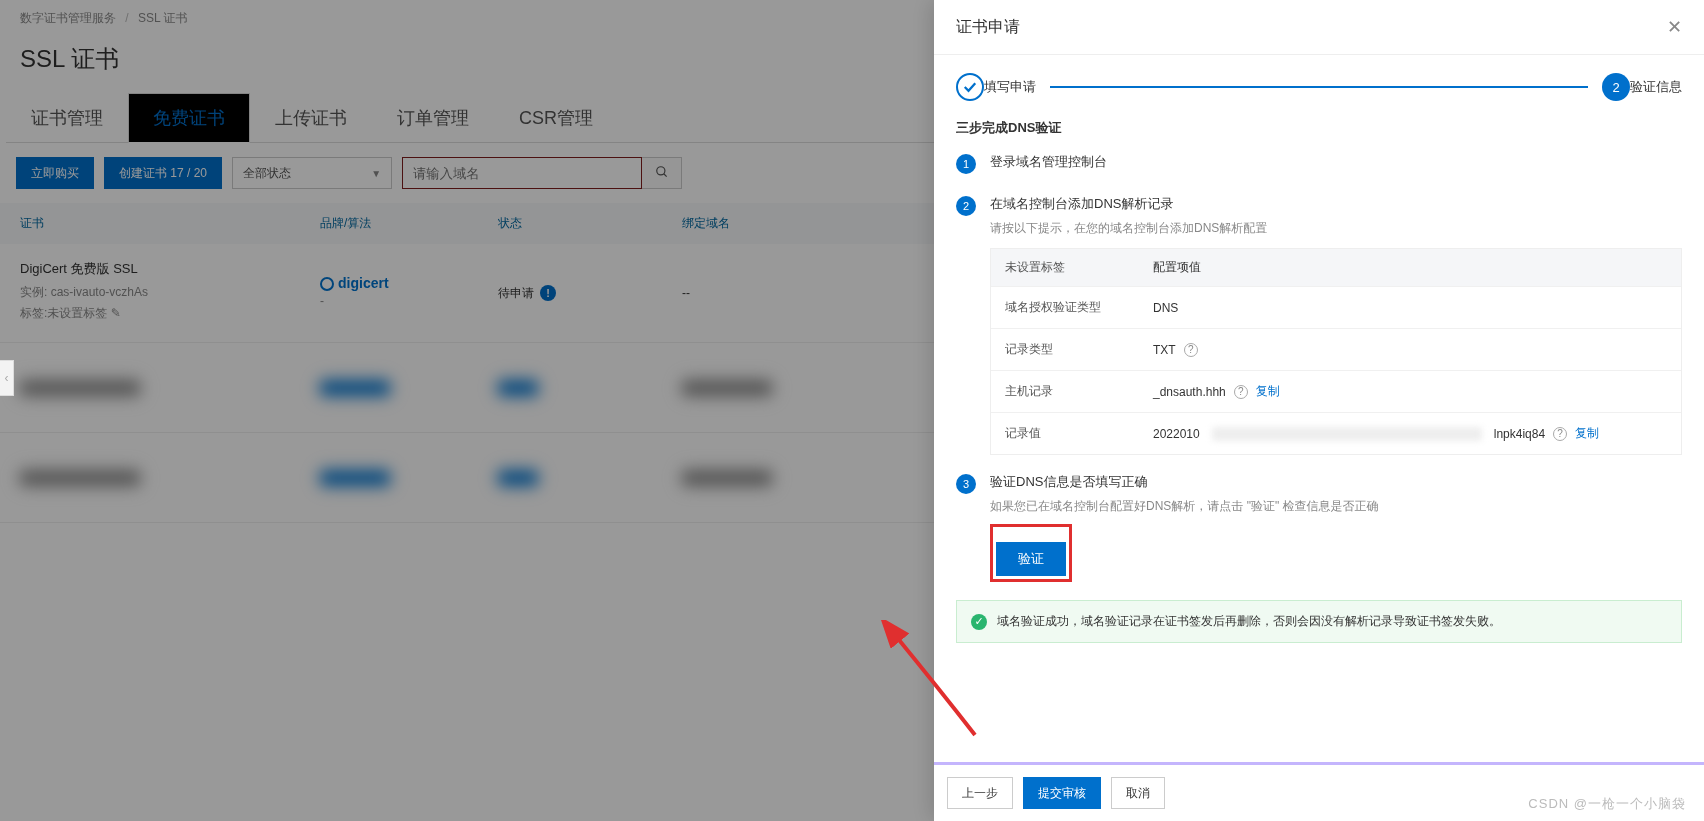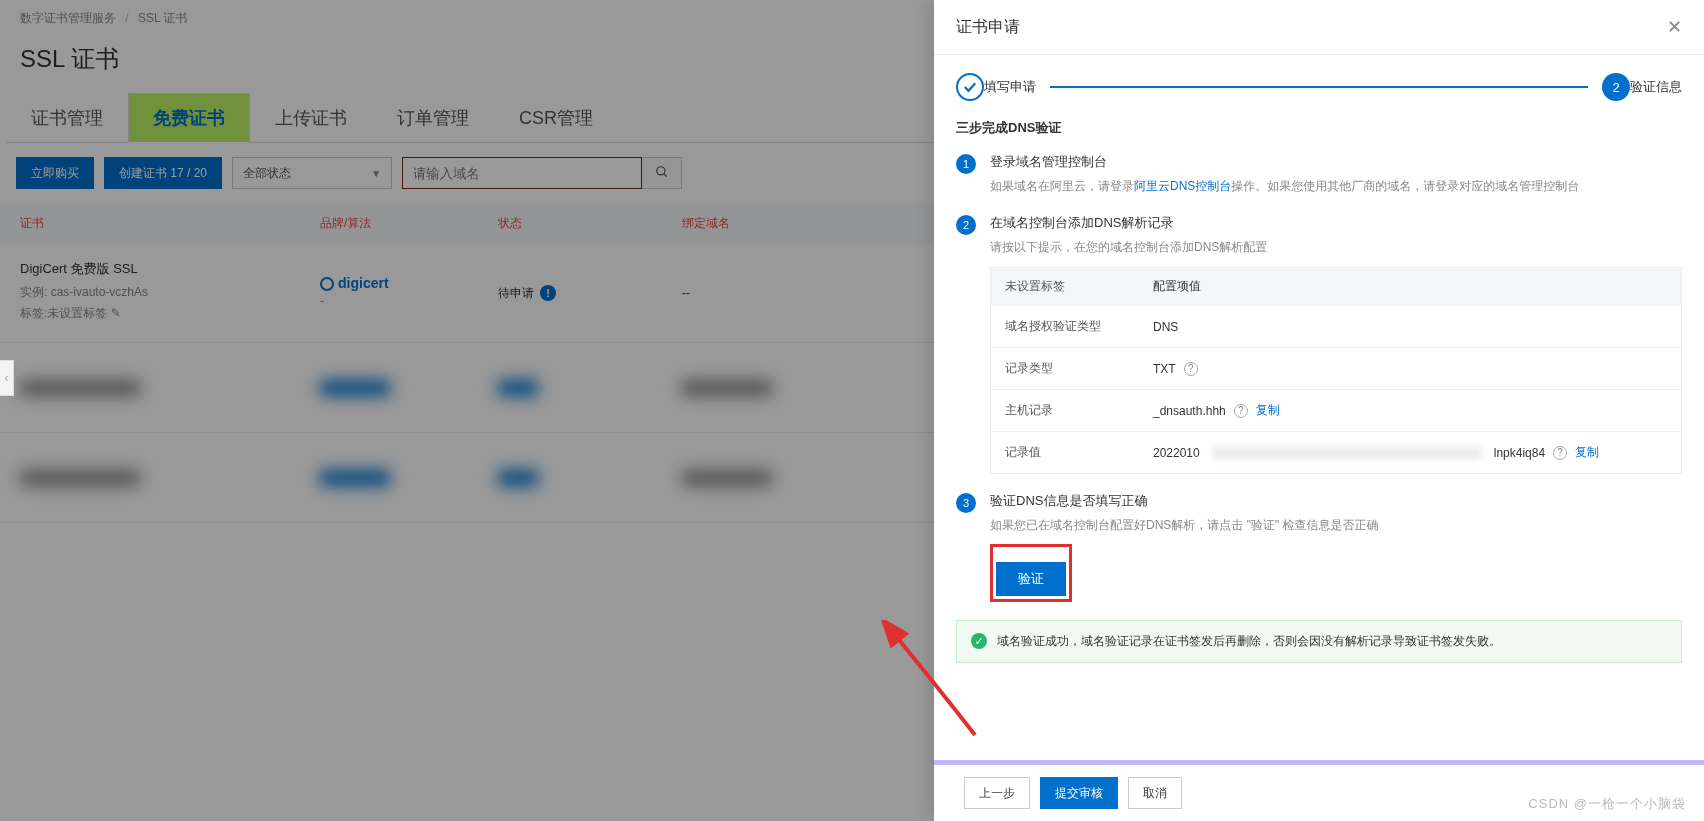--- a/index.html
+++ b/index.html
@@ -7,33 +7,33 @@
   .bg{position:absolute;inset:0;width:1704px;}
   .dim{position:absolute;inset:0;background:rgba(0,0,0,0.4);pointer-events:none;}
   
   .crumb{padding:10px 20px;font-size:12px;color:#888;}
   .crumb a{color:#888;text-decoration:none;cursor:pointer;}
   .crumb span.sep{margin:0 6px;color:#bbb;}
   .page-title{font-size:24px;font-weight:500;color:#333;padding:6px 20px 18px 20px;}
   
   .tabs{display:flex;border-bottom:1px solid #ddd;margin:0 6px;}
   .tabs .tab{padding:12px 24px;font-size:18px;color:#555;border:1px solid transparent;border-bottom:none;cursor:pointer;}
-  .tabs .tab.active{color:#0070cc;border:1px solid #ddd;border-bottom:1px solid #fff;margin-bottom:-1px;background:#bef264;font-weight:700;}
+  .tabs .tab.active{color:#0070cc;border:1px solid #ddd;border-bottom:1px solid #fff;margin-bottom:-1px;background:#000000;font-weight:400;}
   
   .toolbar{display:flex;gap:10px;padding:14px 16px;align-items:center;}
   .btn{display:inline-flex;align-items:center;justify-content:center;height:32px;padding:0 14px;font-size:12px;border:1px solid #0070cc;background:#0070cc;color:#fff;cursor:pointer;}
   .btn.secondary{background:#fff;border:1px solid #ccc;color:#333;}
   .select{height:32px;width:160px;border:1px solid #ccc;display:flex;align-items:center;justify-content:space-between;padding:0 10px;background:#fff;color:#555;cursor:pointer;}
   .select .caret{font-size:10px;color:#888;}
   .search-wrap{display:flex;}
   .search-wrap input{height:32px;width:240px;border:1px solid #7f1d1d;padding:0 10px;outline:none;}
   .search-wrap .sbtn{height:32px;width:40px;border:1px solid #ccc;border-left:none;background:#fafafa;display:flex;align-items:center;justify-content:center;cursor:pointer;}
   
   .tbl{width:100%;}
-  .thead{display:flex;background:#f7f8fa;padding:12px 20px;color:#ef4444;font-size:12px;}
+  .thead{display:flex;background:#f7f8fa;padding:12px 20px;color:#0369a1;font-size:12px;}
   .c1{flex:0 0 300px;}
   .c2{flex:0 0 178px;}
   .c3{flex:0 0 184px;}
   .c4{flex:1;}
   .row{display:flex;padding:16px 20px;border-bottom:1px solid #eee;align-items:center;min-height:88px;}
   .row .title{color:#333;font-size:13px;margin-bottom:6px;}
   .row .sub{color:#888;font-size:12px;margin-bottom:4px;}
   .digicert{display:inline-flex;align-items:flex-end;gap:4px;font-size:14px;font-weight:600;}
   .digicert .ring{width:14px;height:14px;border:2px solid #0073cf;border-radius:50%;display:inline-block;}
   .status-dot{width:16px;height:16px;border-radius:50%;background:#0070cc;color:#fff;display:inline-flex;align-items:center;justify-content:center;font-size:11px;margin-left:6px;font-weight:bold;}
@@ -66,21 +66,21 @@
   .cfg-table .hdr{display:flex;background:#f5f6f8;padding:10px 14px;color:#666;}
   .cfg-table .rw{display:flex;padding:12px 14px;border-top:1px solid #f0f0f0;align-items:center;}
   .cfg-table .k{flex:0 0 148px;color:#555;}
   .cfg-table .v{flex:1;color:#333;display:flex;align-items:center;gap:8px;}
   .help{width:14px;height:14px;border:1px solid #aaa;color:#888;border-radius:50%;display:inline-flex;align-items:center;justify-content:center;font-size:10px;cursor:pointer;}
   .mask{display:inline-block;width:270px;height:14px;background:#eee;filter:blur(3px);border-radius:2px;margin:0 4px;}
   .verify-btn{display:inline-flex;align-items:center;justify-content:center;height:34px;padding:0 22px;background:#0070cc;color:#fff;border:none;font-size:13px;cursor:pointer;margin-top:12px;}
   .red-box{border:3px solid #e02f2f;padding:3px;display:inline-block;margin-top:8px;}
   .succ{display:flex;align-items:center;gap:10px;background:#f0faf2;border:1px solid #c9edd0;padding:12px 14px;margin-top:18px;font-size:12px;color:#333;}
   .succ .ok{width:16px;height:16px;border-radius:50%;background:#2ab56f;color:#fff;display:flex;align-items:center;justify-content:center;font-size:11px;}
-  .drawer-foot{border-top:5px solid #c4b5fd;padding:12px 30px;display:flex;gap:10px;align-items:center;}
+  .drawer-foot{border-top:3px solid #c4b5fd;padding:12px 13px;display:flex;gap:10px;align-items:center;}
   .drawer-foot .btn{height:32px;}
   .watermark{position:absolute;bottom:8px;right:18px;font-size:13px;color:#bbb;z-index:20;letter-spacing:1px;}
   .arrow{position:absolute;z-index:15;pointer-events:none;}
   .pencil{color:#888;font-size:12px;}
   .check-mark svg{width:18px;height:18px;}
   .collapse-handle{position:absolute;left:0;top:360px;width:14px;height:36px;background:#f3f3f3;border:1px solid #ddd;border-left:none;display:flex;align-items:center;justify-content:center;color:#aaa;cursor:pointer;z-index:5;}
 </style>
 </head>
 <body>
 
@@ -208,23 +208,20 @@
     </div>
 
     <div class="sub-title">三步完成DNS验证</div>
 
     <div class="num-list">
 
       <div class="num-item">
         <div class="n">1</div>
         <div class="content">
           <div class="h">登录域名管理控制台</div>
-          <div class="d">
-            <span>如果域名在阿里云，请登录</span><span class="lnk">阿里云DNS控制台</span><span>操作。如果您使用其他厂商的域名，请登录对应的域名管理控制台</span>
-          </div>
         </div>
       </div>
 
       <div class="num-item">
         <div class="n">2</div>
         <div class="content">
           <div class="h">在域名控制台添加DNS解析记录</div>
           <div class="d">请按以下提示，在您的域名控制台添加DNS解析配置</div>
           <div class="cfg-table">
             <div class="hdr">

